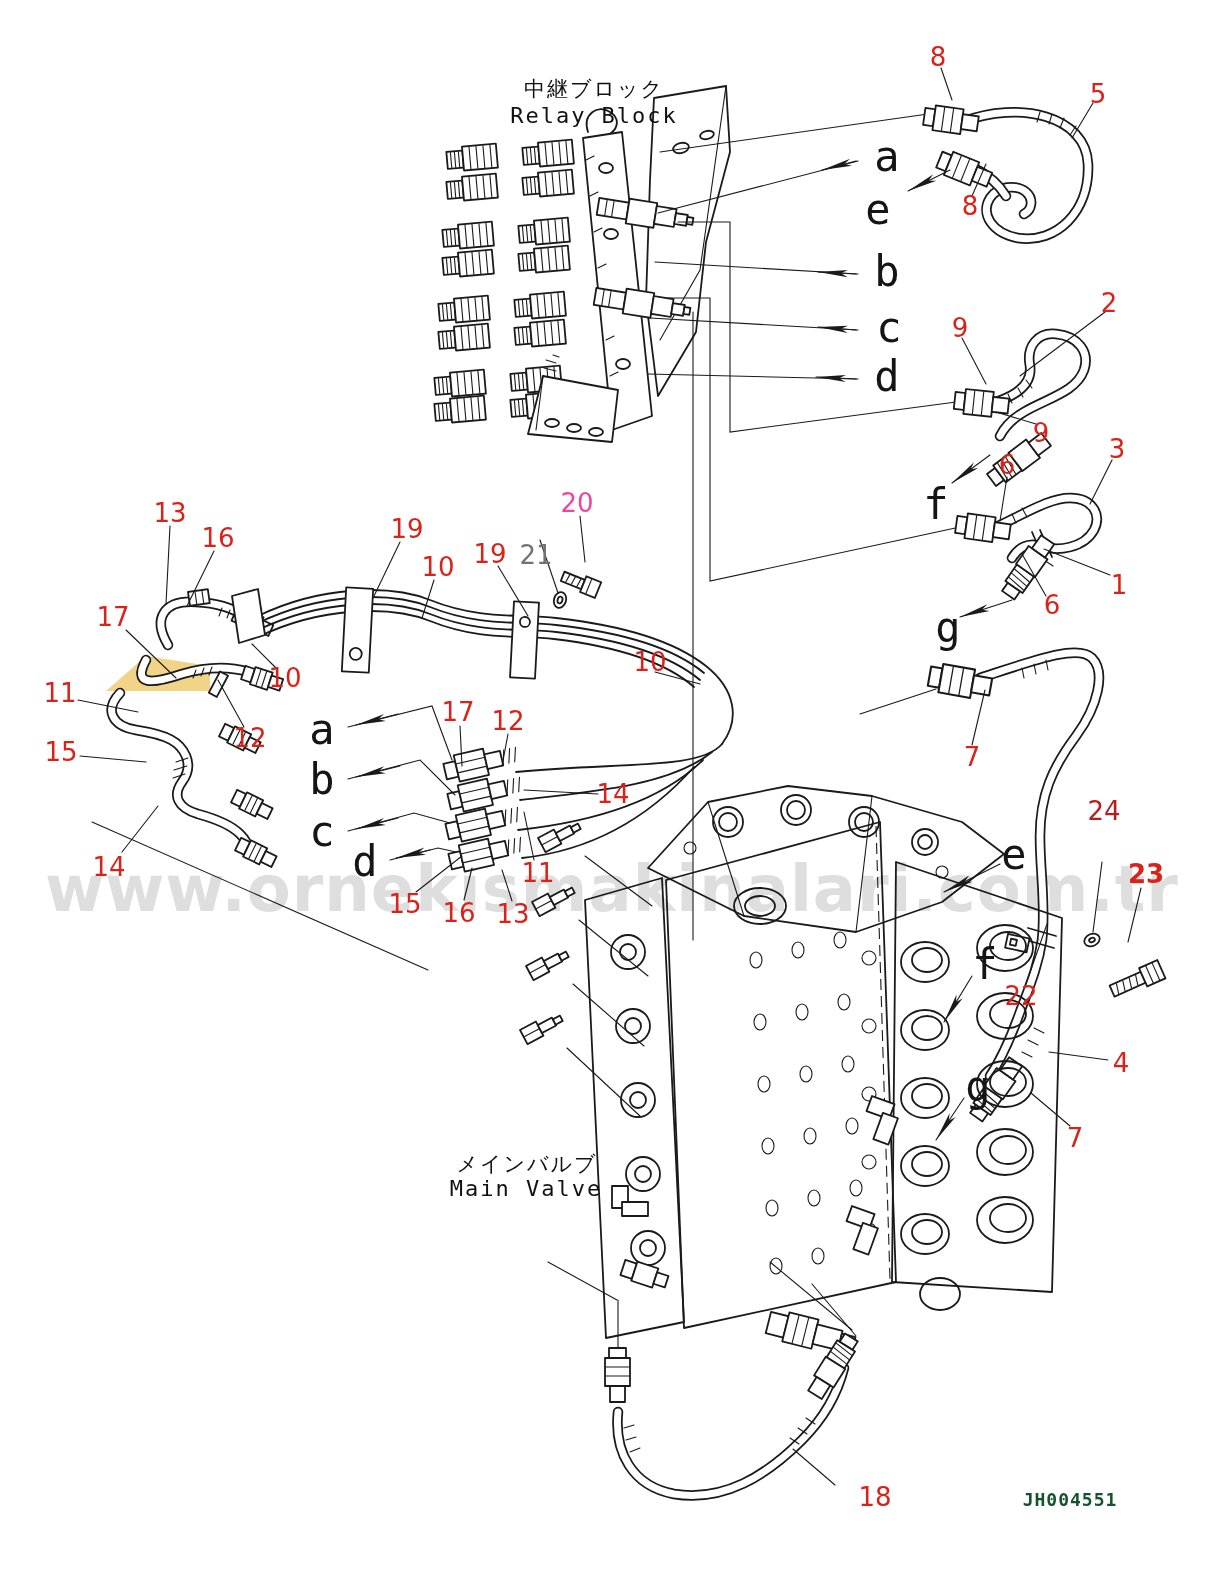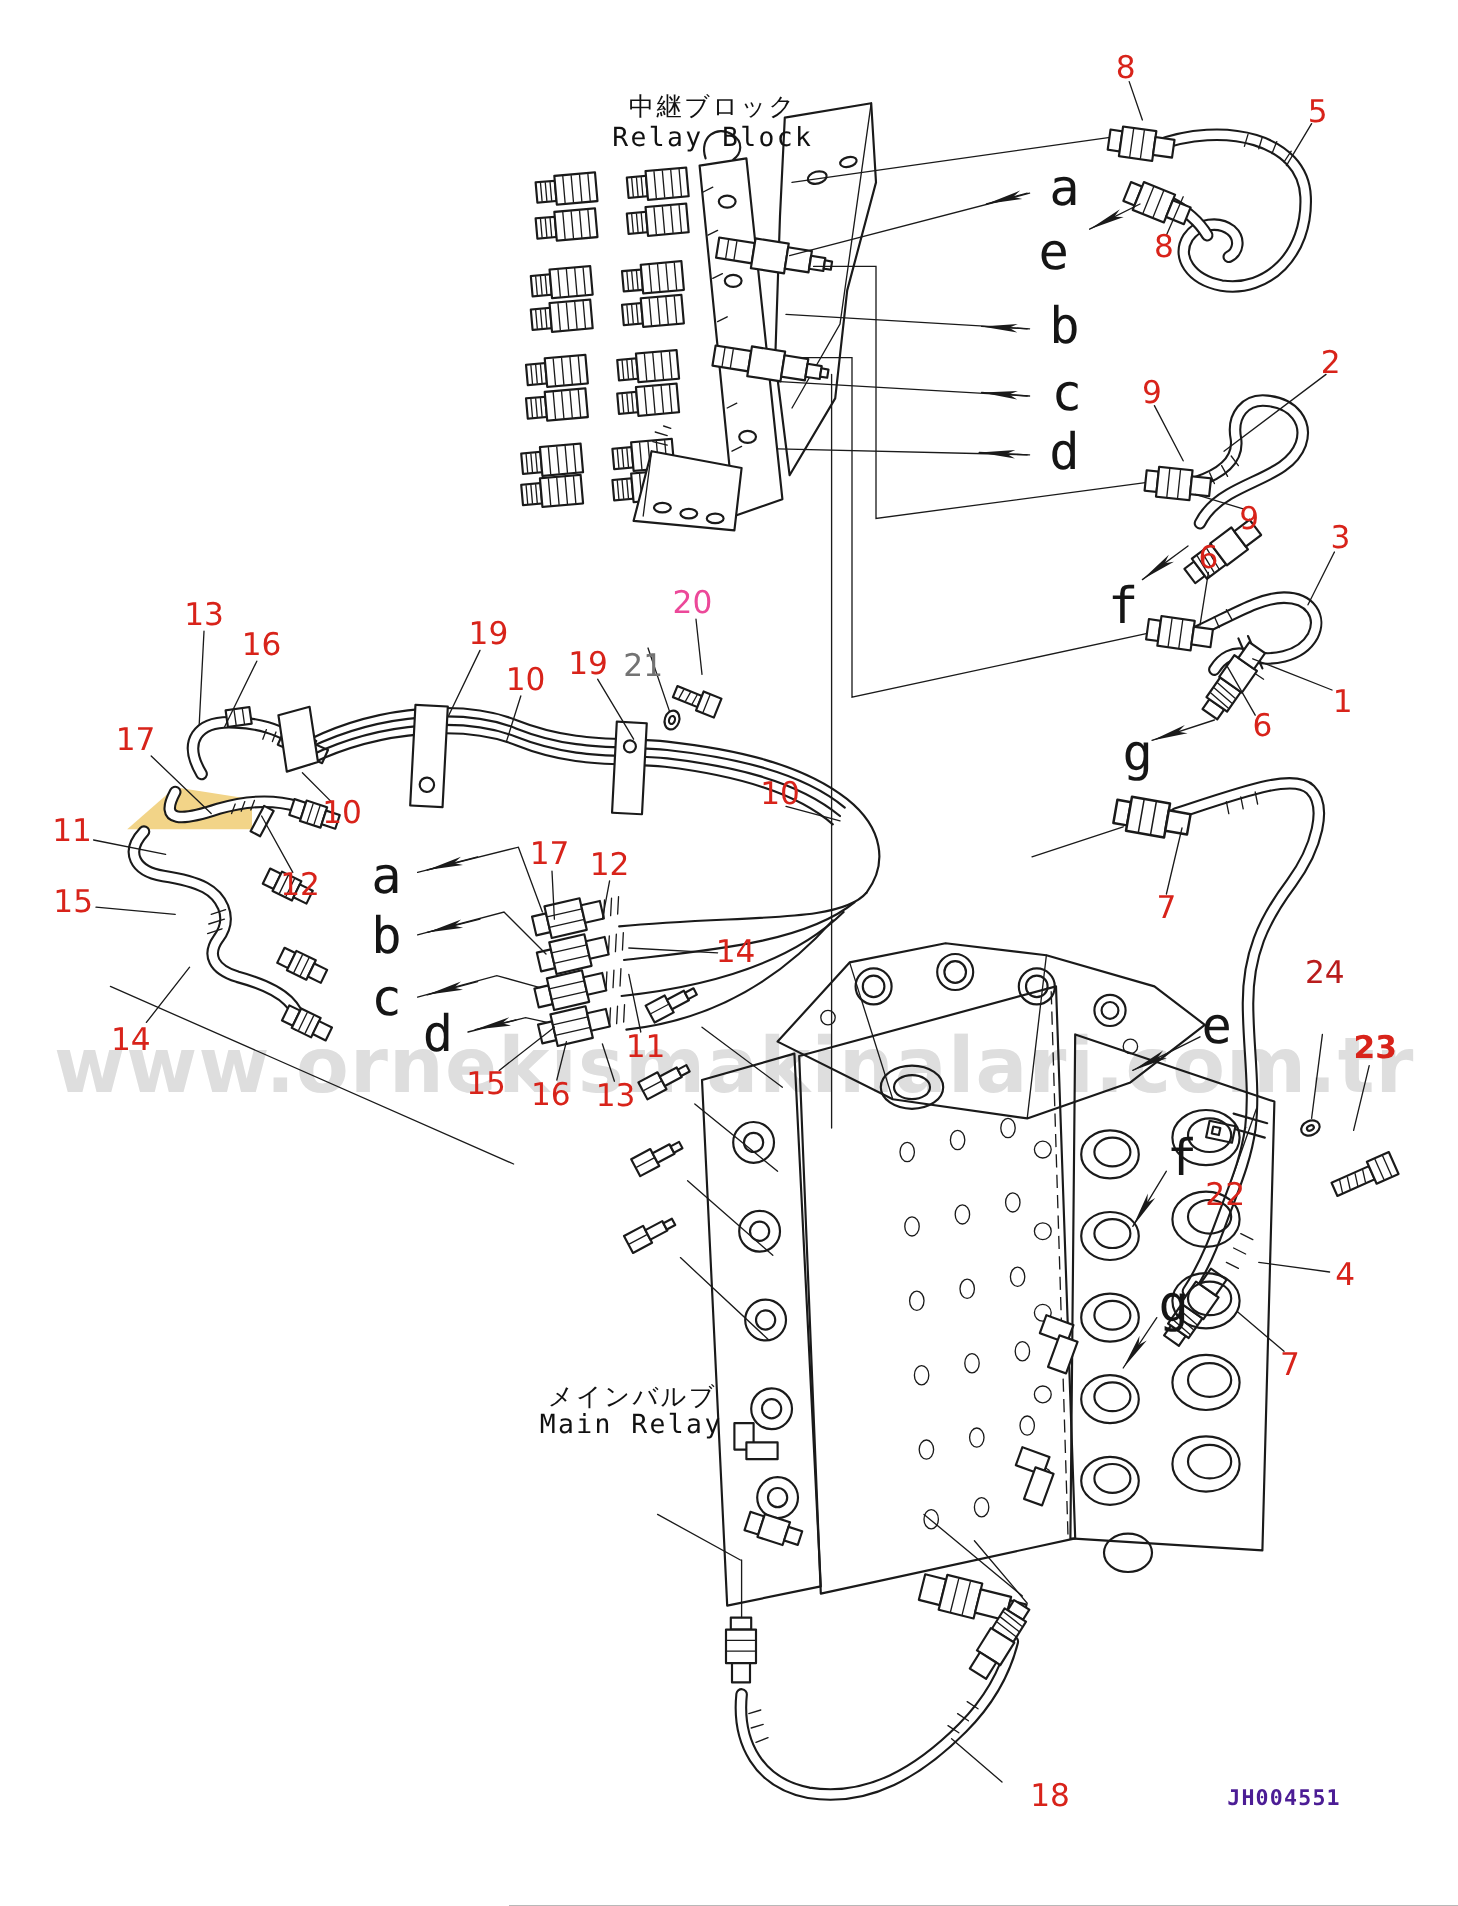--- a/index.html
+++ b/index.html
@@ -25,21 +25,21 @@
   .callout{position:absolute;transform:translate(-50%,-50%);
     font:26px "DejaVu Sans",sans-serif;line-height:1;}
   .pletter{position:absolute;transform:translate(-50%,-50%);
     font:42px "DejaVu Sans Mono",monospace;color:#151515;line-height:1;}
   .cap-jp{position:absolute;transform:translate(-50%,-50%);font-size:21px;color:#111;
     letter-spacing:2px;white-space:nowrap;}
   .cap-en{position:absolute;transform:translate(-50%,-50%);
     font-family:"DejaVu Sans Mono",monospace;font-size:22px;color:#111;letter-spacing:2px;
     white-space:nowrap;}
   .drawno{position:absolute;transform:translate(-50%,-50%);
-    font-family:"DejaVu Sans Mono",monospace;font-weight:bold;font-size:18px;color:#4c1d95;
+    font-family:"DejaVu Sans Mono",monospace;font-weight:bold;font-size:18px;color:#14532d;
     letter-spacing:1px;white-space:nowrap;}
 </style>
 </head>
 <body>
 
 <div id="page">
 
   <div id="wm-url">www.ornekismakinalari.com.tr</div>
 
   <svg id="art" width="1215" height="1588" viewBox="0 0 1215 1588">
@@ -472,21 +472,21 @@
       <line class="tn" x1="1000" y1="864" x2="944" y2="892" marker-end="url(#arw)"></line>
       <line class="tn" x1="972" y1="976" x2="944" y2="1022" marker-end="url(#arw)"></line>
       <line class="tn" x1="964" y1="1098" x2="936" y2="1140" marker-end="url(#arw)"></line>
     </g>
   </svg>
 
   <div id="labels">
     <div class="cap-jp" style="left:594px;top:89px">中継ブロック</div>
     <div class="cap-en" style="left:594px;top:115px">Relay Block</div>
     <div class="cap-jp" style="left:527px;top:1164px">メインバルブ</div>
-    <div class="cap-en" style="left:526px;top:1188px">Main Relay</div>
+    <div class="cap-en" style="left:526px;top:1188px">Main Valve</div>
     <div class="drawno" style="left:1070px;top:1499px">JH004551</div>
   <div class="callout" style="left: 938px; top: 57px; color: rgb(216, 35, 26);">8</div>
       <div class="callout" style="left: 1098px; top: 94px; color: rgb(216, 35, 26);">5</div>
       <div class="callout" style="left: 970px; top: 206px; color: rgb(216, 35, 26);">8</div>
       <div class="callout" style="left: 1109px; top: 303px; color: rgb(216, 35, 26);">2</div>
       <div class="callout" style="left: 960px; top: 328px; color: rgb(216, 35, 26);">9</div>
       <div class="callout" style="left: 1041px; top: 433px; color: rgb(216, 35, 26);">9</div>
       <div class="callout" style="left: 1117px; top: 449px; color: rgb(216, 35, 26);">3</div>
       <div class="callout" style="left: 1007px; top: 465px; color: rgb(216, 35, 26);">6</div>
       <div class="callout" style="left: 1119px; top: 585px; color: rgb(216, 35, 26);">1</div>

